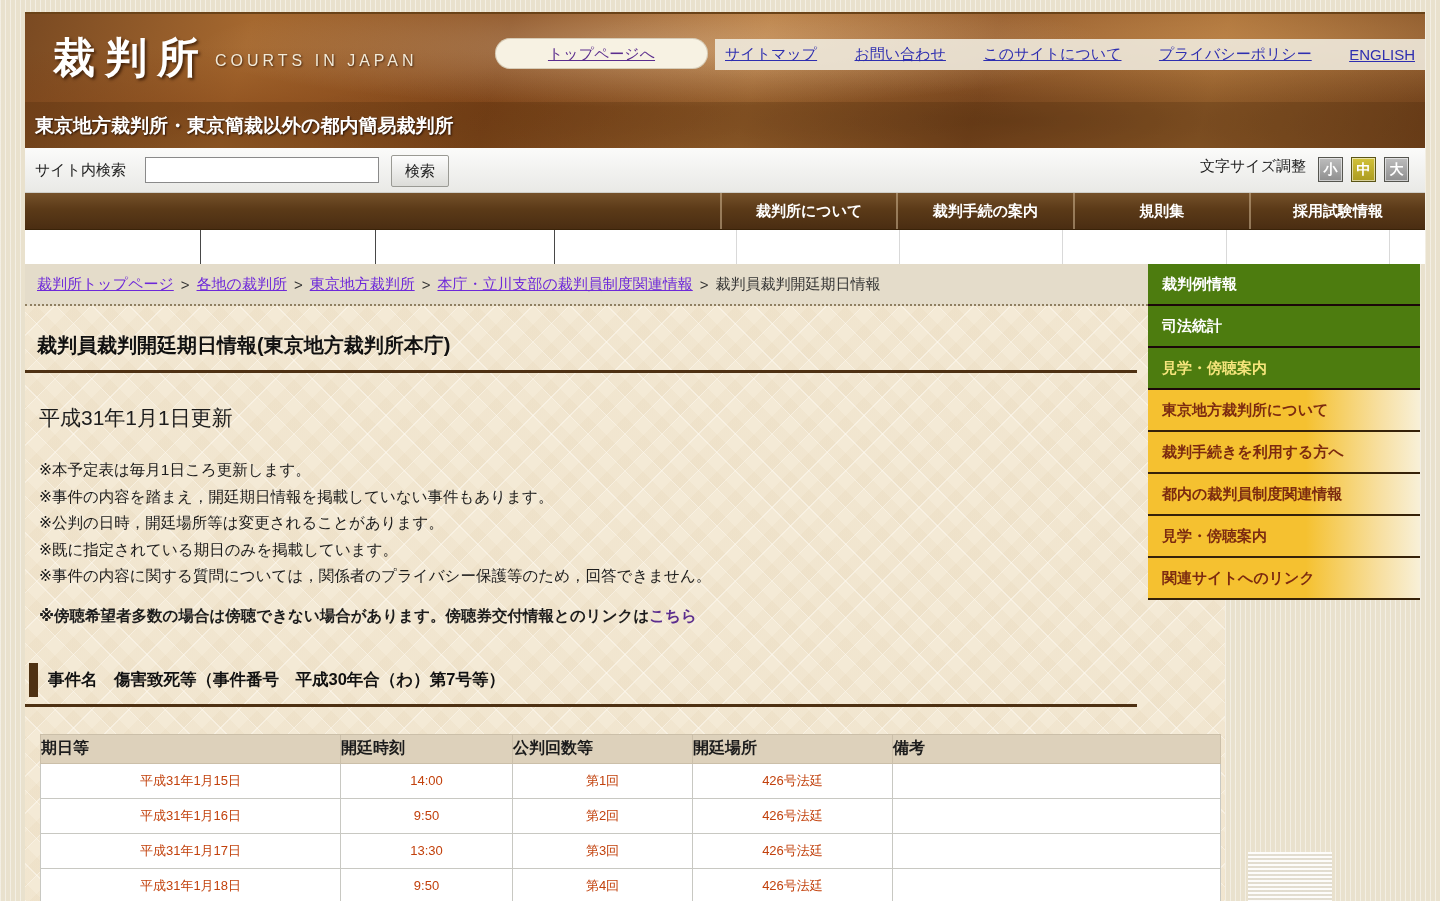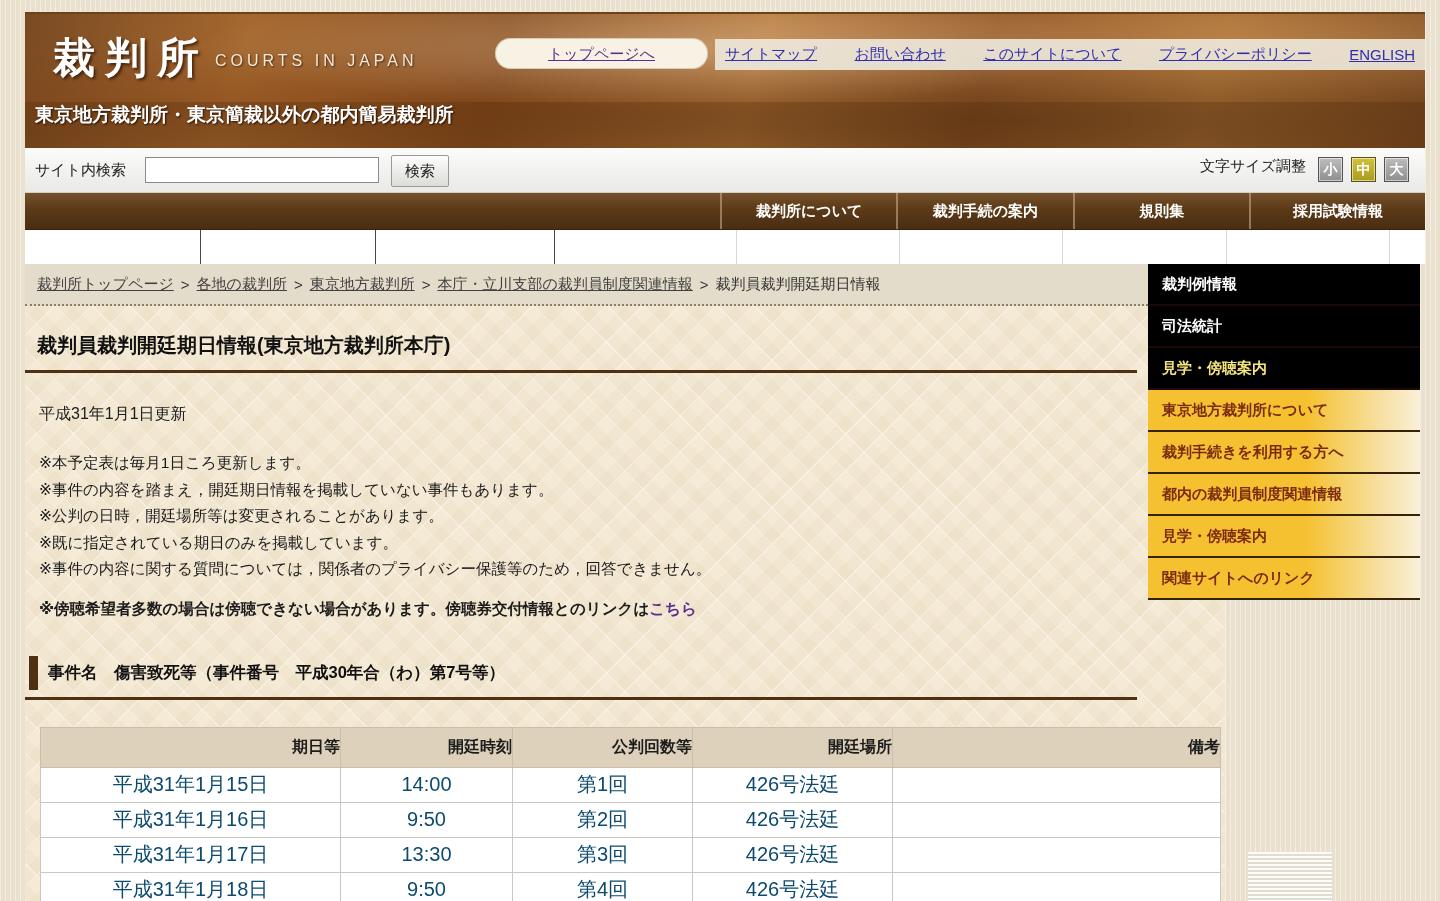--- a/index.html
+++ b/index.html
@@ -39,21 +39,21 @@
   }
   .top-btn span{ color:#5b2d8e; font-size:15px; text-decoration:underline; }
   .top-links{
     position:absolute; left:690px; top:25px; width:710px; height:31px;
     background:rgba(238,233,219,0.9);
     display:flex; align-items:center; justify-content:space-between; padding:0 10px;
   }
   .top-links a{ color:#2e2eb0; font-size:15px; text-decoration:underline; cursor:pointer; white-space:nowrap; }
   .sub-band{
     position:absolute; left:0; top:88px; width:1400px; height:48px;
-    background:rgba(60,30,5,0.22); display:flex; align-items:flex-start;
+    background:rgba(60,30,5,0.22); display:flex; align-items:center;
   }
   .sub-band span{
     margin-left:10px; color:#fff; font-size:19px; font-weight:bold;
     text-shadow:1px 1px 2px rgba(30,10,0,0.9);
   }
 
   
   .utility{
     position:absolute; left:0; top:136px; width:1400px; height:45px;
     background:linear-gradient(#fbfbfa,#e9e9e6); border-bottom:1px solid #cfcfca;
@@ -94,72 +94,72 @@
   .sub-row{ position:absolute; left:0; top:218px; width:1400px; height:34px; background:#fff; }
   .sub-row .dark{ position:absolute; top:0; width:1px; height:34px; background:#474747; }
   .sub-row .faint{ position:absolute; top:0; width:1px; height:34px; background:#d9d9d9; }
 
   
   .breadcrumb{
     position:absolute; left:0; top:252px; width:1123px; height:42px;
     background:#e4dcca; border-bottom:2px dotted #8f7f61;
     display:flex; align-items:center; gap:7px; padding-left:12px; font-size:15px; color:#333;
   }
-  .breadcrumb a{ color:#404040; text-decoration:underline; cursor:pointer; white-space:nowrap; }
+  .breadcrumb a{ color:#6d28d9; text-decoration:underline; cursor:pointer; white-space:nowrap; }
   .bc-seg{ display:flex; align-items:center; gap:7px; }
   .bc-sep{ color:#333; }
 
   
   .sidebar{ position:absolute; left:1123px; top:252px; width:272px; z-index:5; }
   .side-item{
     height:42px; padding:11px 0 0 14px; font-size:15px; font-weight:bold; cursor:pointer;
   }
-  .side-item.crimson{ background:#000000; color:#fff; border-bottom:2px solid #1c0709; }
+  .side-item.crimson{ background:#4d7c0f; color:#fff; border-bottom:2px solid #1c0709; }
   .side-item.crimson.active{ color:#f6e57c; }
   .side-item.gold{
     background:linear-gradient(90deg,#f5c130 0%,#f5c130 58%,#f7dfa0 85%,#f8f0d8 100%);
     color:#7c2b10; border-bottom:2px solid #362209;
   }
 
   
   .main{
     position:absolute; left:0; top:294px; width:1200px; height:595px; z-index:1;
     color:#1c1c1c;
     background-color:#f4ead6;
     background-image:
       repeating-linear-gradient(45deg, rgba(255,252,245,0.5) 0 1px, transparent 1px 26px),
       repeating-linear-gradient(-45deg, rgba(255,252,245,0.5) 0 1px, transparent 1px 26px),
       repeating-linear-gradient(45deg, rgba(205,175,125,0.07) 0 13px, transparent 13px 26px),
       repeating-linear-gradient(-45deg, rgba(205,175,125,0.07) 0 13px, transparent 13px 26px);
   }
   .page-title{ padding:26px 0 0 12px; font-size:20px; font-weight:bold; color:#111; }
   .title-hr{ width:1112px; border-bottom:3px solid #4e3113; margin-top:11px; }
-  .updated{ margin:31px 0 16px 14px; font-size:16px; }
+  .updated{ margin:31px 0 16px 14px; font-size:21px; }
   .notes{ margin:25px 0 0 14px; }
   .note-line{ font-size:15.5px; line-height:26.5px; }
   .bold-note{ margin:16px 0 0 14px; font-size:15.5px; font-weight:bold; }
   .kochira{ color:#5b2d8e; cursor:pointer; }
   .case-block{ margin:36px 0 0 4px; display:flex; align-items:center; }
   .case-bar{ width:9px; height:34px; background:#4e3113; }
   .case-title{ margin-left:10px; font-size:16.5px; font-weight:bold; color:#111; }
   .case-hr{ width:1112px; border-bottom:3px solid #4e3113; margin-top:7px; }
 
   table.court{
     margin:27px 0 0 15px; width:1180px; border-collapse:collapse; table-layout:fixed;
     background:#fff; border:1px solid #b5aa96;
   }
   table.court col.c1{ width:300px; } table.court col.c2{ width:172px; }
   table.court col.c3{ width:180px; } table.court col.c4{ width:200px; }
   table.court col.c5{ width:328px; }
   table.court th{
-    height:40px; background:#ddd1bb; font-size:16px; font-weight:bold; color:#1c1c1c;
-    border:1px solid #cbbfa9; text-align:right;
+    height:29px; background:#ddd1bb; font-size:16px; font-weight:bold; color:#1c1c1c;
+    border:1px solid #cbbfa9; text-align:left;
   }
   table.court td{
-    height:35px; font-size:20px; color:#0c4a6e; border:1px solid #c8c8c2; text-align:center;margin-left:16px;
+    height:35px; font-size:13px; color:#c2410c; border:1px solid #c8c8c2; text-align:center;margin-left:16px;
   }
 
   .stripe-patch{
     position:absolute; left:1248px; top:852px; width:84px; height:49px;
     background-color:#f2ece0;
     background-image:repeating-linear-gradient(180deg, rgba(255,255,255,0.85) 0 2px, rgba(210,205,190,0.5) 2px 4px);
   }
 </style>
 </head>
 <body>

